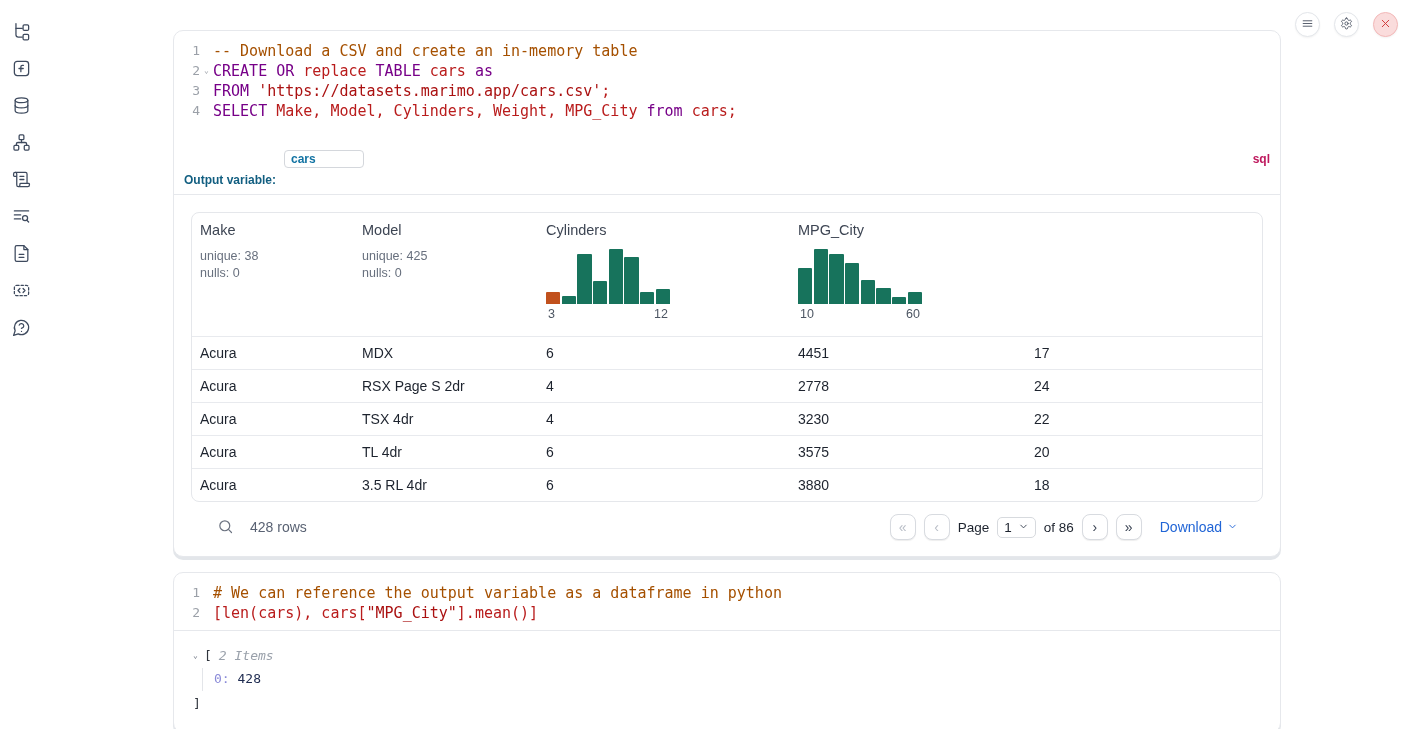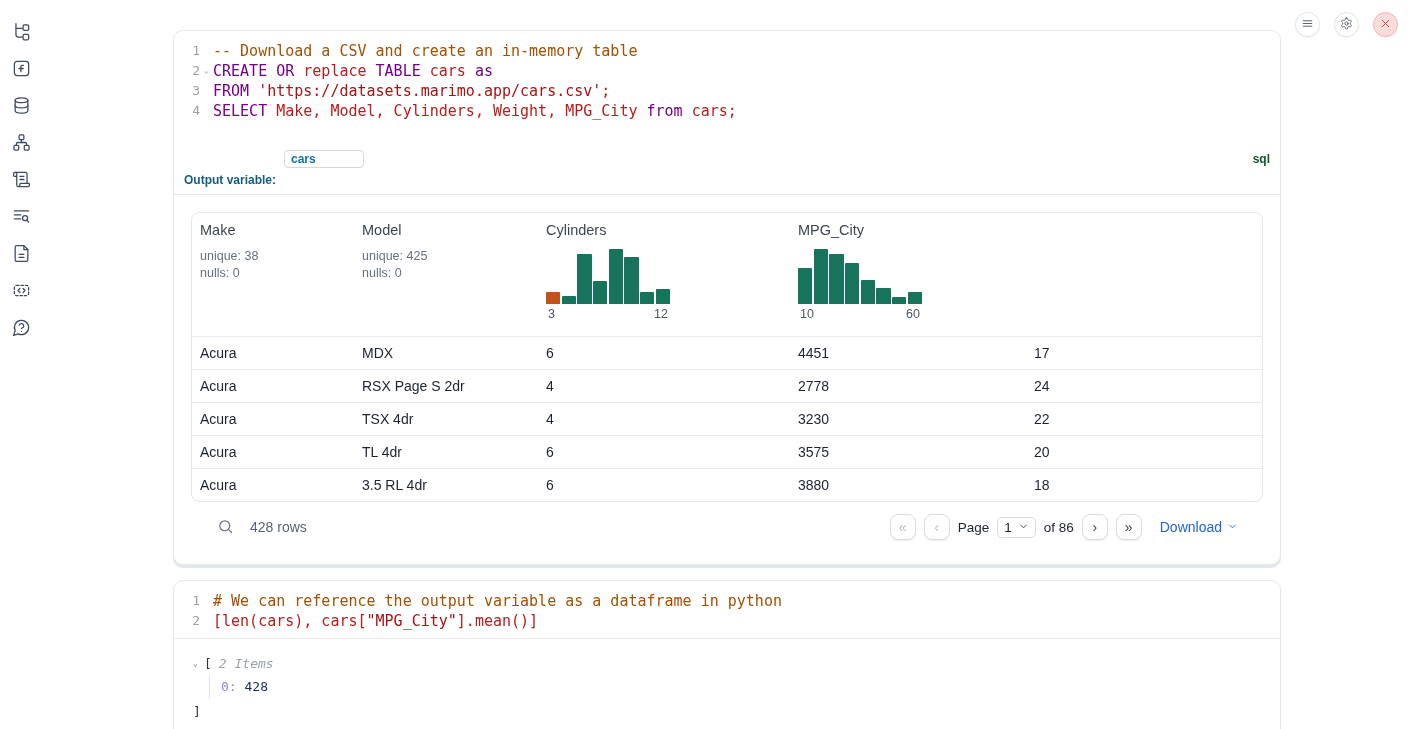--- a/index.html
+++ b/index.html
@@ -42,24 +42,24 @@
   .tok-str { color:#aa1111; }
   .tok-plain { color:#b91c1c; }
 
   
   .outvar-bar { display:flex; align-items:center; gap:8px; padding:2px 10px 7px 10px;
                 border-bottom:1px solid #e6e8ec; }
   .outvar-label { font-size:12px; font-weight:bold; color:#115e80;margin-top:43px; }
   .outvar-input { width:80px; height:18px; border:1px solid #d4d7dc; border-radius:4px;
                   font-size:12px; font-weight:bold; color:#1273a3; padding:0 6px;
                   font-family:"Liberation Sans", sans-serif; }
-  .lang-badge { margin-left:auto; font-size:12px; font-weight:bold; color:#14532d; }
-
-  
-  .cell-output { padding:17px 17px 8px 17px; }
+  .lang-badge { margin-left:auto; font-size:12px; font-weight:bold; color:#be185d; }
+
+  
+  .cell-output { padding:17px 17px 0 17px; }
   .table-card { border:1px solid #e5e7eb; border-radius:8px; overflow:hidden; }
   .thead { display:grid; grid-template-columns:162px 184px 252px 236px 1fr; height:123px; }
   .hcol { padding:9px 8px 0 8px; }
   .colname { font-size:14.5px; color:#3d4553; }
   .statwrap { margin-top:10px; }
   .stats { font-size:12.5px; color:#68707e; line-height:17px; }
   .hist { margin-top:11px; width:124px; height:55px;
           display:flex; align-items:flex-end; gap:1.5px; }
   .bar { flex:1; border-radius:1px 1px 0 0; }
   .axis { width:124px; display:flex; justify-content:space-between;
@@ -93,21 +93,21 @@
   .download svg { stroke:#2165d6; }
 
   
   .py-editor { border-bottom:1px solid #e6e8ec; }
   .py-output { padding:17px 17px 18px 19px;
                font-family:"DejaVu Sans Mono", monospace; font-size:13px; }
   .tree-head { display:flex; align-items:center; }
   .tree-chevron { width:11px; font-size:8px; color:#6b7280; cursor:pointer; }
   .tree-bracket { color:#30353d; }
   .tree-count { margin-left:7px; font-style:italic; color:#9aa1ab; }
-  .tree-entries { margin-left:16px; border-left:1px solid #e3e5e9;
+  .tree-entries { margin-left:9px; border-left:1px solid #e3e5e9;
                   padding-left:11px; margin-top:5px; margin-bottom:3px; }
   .tree-entry { line-height:22.5px; }
   .tkey { color:#8a8ad8; }
   .tval { color:#1e2b50; }
   .tree-close { color:#30353d; line-height:20px; }
 </style>
 </head>
 <body>
 
 <nav class="sidebar">

